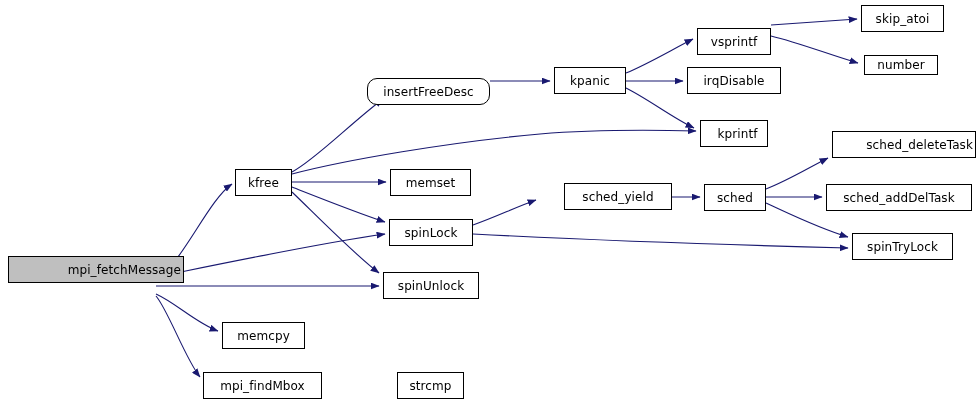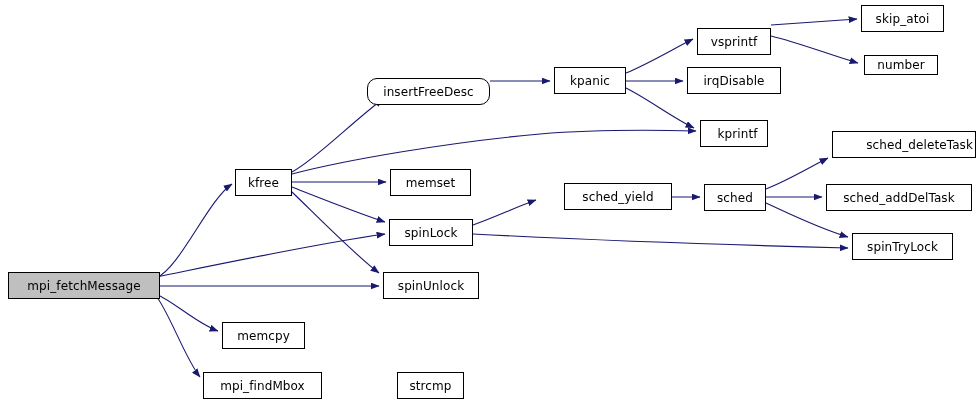--- a/index.html
+++ b/index.html
@@ -84,21 +84,21 @@
         <path d="M642,197 L700,197" fill="none" stroke="#191970" stroke-width="1.1" marker-end="url(#arrowhead)"></path>
         <path d="M473,225 C496,217 516,207 536,200" fill="none" stroke="#191970" stroke-width="1.1" marker-end="url(#arrowhead)"></path>
         <path d="M473,234 C570,239 730,245 848,248" fill="none" stroke="#191970" stroke-width="1.1" marker-end="url(#arrowhead)"></path>
         <path d="M766,189 C789,180 810,167 828,158" fill="none" stroke="#191970" stroke-width="1.1" marker-end="url(#arrowhead)"></path>
         <path d="M766,197 L822,197" fill="none" stroke="#191970" stroke-width="1.1" marker-end="url(#arrowhead)"></path>
         <path d="M766,203 C790,214 818,228 848,237" fill="none" stroke="#191970" stroke-width="1.1" marker-end="url(#arrowhead)"></path>
       </g>
   </svg>
 
   <div id="node-layer">
-      <div class="node root" style="left: 8px; top: 272px; width: 152px; height: 27px;">
+      <div class="node root" style="left: 8px; top: 256px; width: 176px; height: 27px; justify-content: flex-end;">
         <span class="node-label">mpi_fetchMessage</span>
       </div>
       <div class="node" style="left: 235px; top: 169px; width: 57px; height: 27px;">
         <span class="node-label">kfree</span>
       </div>
       <div class="node" style="left: 222px; top: 322px; width: 83px; height: 27px;">
         <span class="node-label">memcpy</span>
       </div>
       <div class="node" style="left: 203px; top: 372px; width: 119px; height: 27px;">
         <span class="node-label">mpi_findMbox</span>

